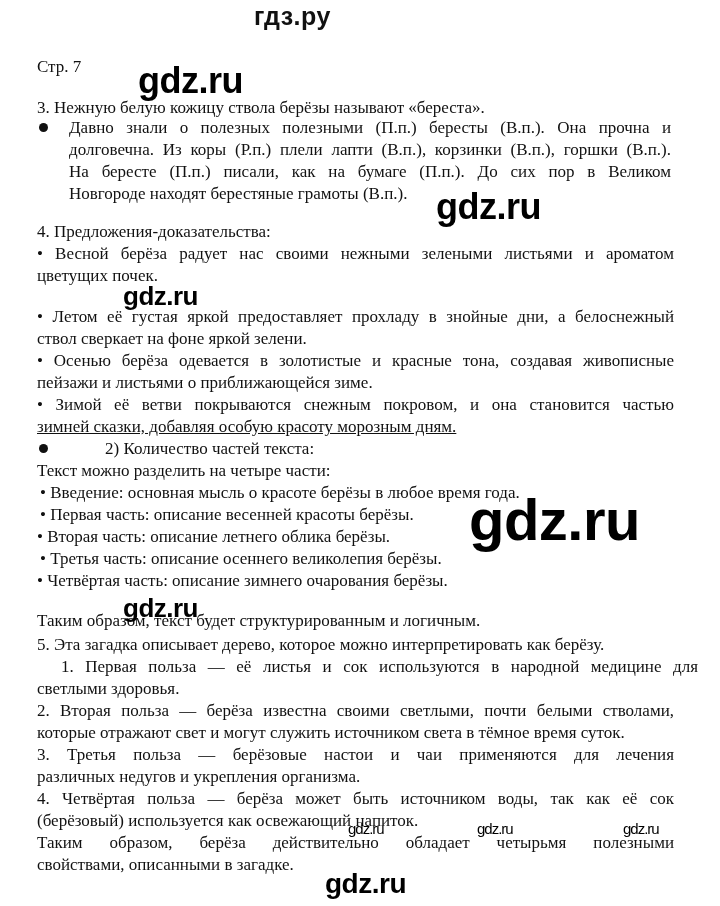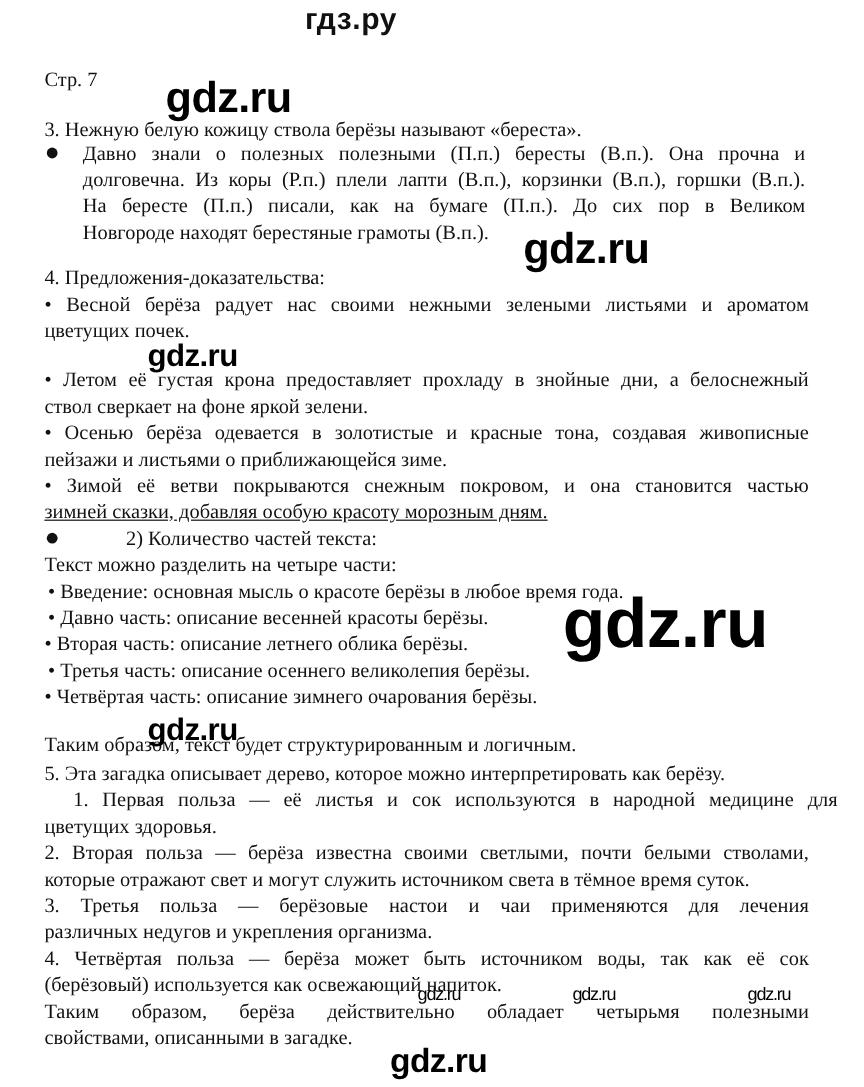--- a/index.html
+++ b/index.html
@@ -45,39 +45,39 @@
   <div class="line" style="top:97px;">3. Нежную белую кожицу ствола берёзы называют «береста».</div>
   <span class="dot" style="left:2px; top:123px;"></span>
   <div class="line justify" style="top:117px; left:32px; width:602px;">Давно знали о полезных полезными (П.п.) бересты (В.п.). Она прочна и</div>
   <div class="line justify" style="top:139px; left:32px; width:602px;">долговечна. Из коры (Р.п.) плели лапти (В.п.), корзинки (В.п.), горшки (В.п.).</div>
   <div class="line justify" style="top:161px; left:32px; width:602px;">На бересте (П.п.) писали, как на бумаге (П.п.). До сих пор в Великом</div>
   <div class="line" style="top:183px; left:32px;">Новгороде находят берестяные грамоты (В.п.).</div>
 
   <div class="line" style="top:221px;">4.  Предложения-доказательства:</div>
   <div class="line justify" style="top:243px;">• Весной берёза радует нас своими нежными зелеными листьями и ароматом</div>
   <div class="line" style="top:265px;">цветущих почек.</div>
-  <div class="line justify" style="top:306px;">• Летом её густая крона предоставляет прохладу в знойные дни, а белоснежный</div>
+  <div class="line justify" style="top:306px;">• Летом её густая яркой предоставляет прохладу в знойные дни, а белоснежный</div>
   <div class="line" style="top:328px;">ствол сверкает на фоне яркой зелени.</div>
   <div class="line justify" style="top:350px;">• Осенью берёза одевается в золотистые и красные тона, создавая живописные</div>
   <div class="line" style="top:372px;">пейзажи и листьями о приближающейся зиме.</div>
   <div class="line justify" style="top:394px;">• Зимой её ветви покрываются снежным покровом, и она становится частью</div>
   <div class="line" style="top:416px;text-decoration:underline;">зимней сказки, добавляя особую красоту морозным дням.</div>
   <span class="dot" style="left:2px; top:444px;"></span>
   <div class="line" style="top:438px; left:32px;margin-left:36px;">2) Количество частей текста:</div>
   <div class="line" style="top:460px;">Текст можно разделить на четыре части:</div>
   <div class="line" style="top:482px; left:3px;">• Введение: основная мысль о красоте берёзы в любое время года.</div>
-  <div class="line" style="top:504px; left:3px;">• Давно часть: описание весенней красоты берёзы.</div>
+  <div class="line" style="top:504px; left:3px;">• Первая часть: описание весенней красоты берёзы.</div>
   <div class="line" style="top:526px;">• Вторая часть: описание летнего облика берёзы.</div>
   <div class="line" style="top:548px; left:3px;">• Третья часть: описание осеннего великолепия берёзы.</div>
   <div class="line" style="top:570px;">• Четвёртая часть: описание зимнего очарования берёзы.</div>
   <div class="line" style="top:592px;margin-top:18px;">Таким образом, текст будет структурированным и логичным.</div>
 
   <div class="line" style="top:634px;">5. Эта загадка описывает дерево, которое можно интерпретировать как берёзу.</div>
   <div class="line justify" style="top:656px;margin-left:24px;">1. Первая польза — её листья и сок используются в народной медицине для</div>
-  <div class="line" style="top:678px;">цветущих здоровья.</div>
+  <div class="line" style="top:678px;">светлыми здоровья.</div>
   <div class="line justify" style="top:700px;">2. Вторая польза — берёза известна своими светлыми, почти белыми стволами,</div>
   <div class="line" style="top:722px;">которые отражают свет и могут служить источником света в тёмное время суток.</div>
   <div class="line justify" style="top:744px;">3. Третья польза — берёзовые настои и чаи применяются для лечения</div>
   <div class="line" style="top:766px;">различных недугов и укрепления организма.</div>
   <div class="line justify" style="top:788px;">4. Четвёртая польза — берёза может быть источником воды, так как её сок</div>
   <div class="line" style="top:810px;">(берёзовый) используется как освежающий напиток.</div>
   <div class="line justify" style="top:832px;">Таким образом, берёза действительно обладает четырьмя полезными</div>
   <div class="line" style="top:854px;">свойствами, описанными в загадке.</div>
 </div>
 

